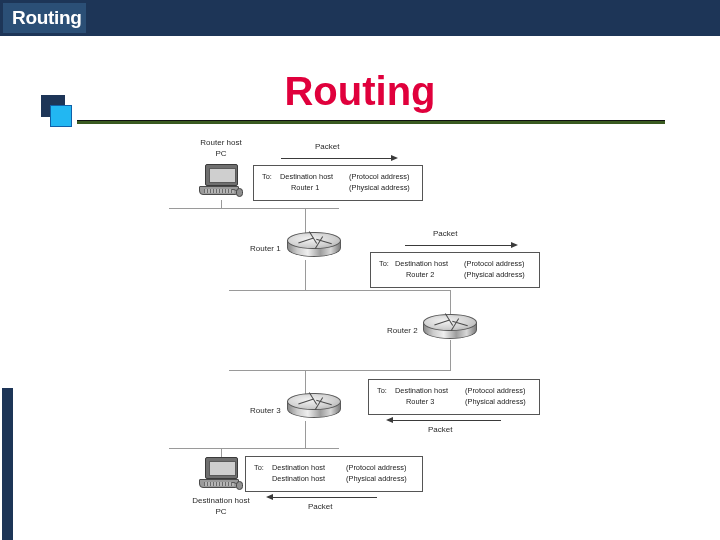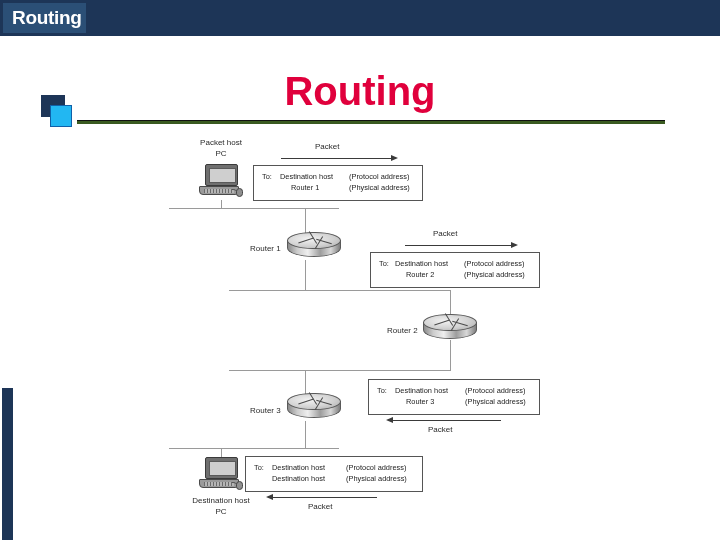--- a/index.html
+++ b/index.html
@@ -136,21 +136,21 @@
 
 <div class="left-bar"></div>
 
 <div class="slide-title">Routing</div>
 <div class="deco deco-dark"></div>
 <div class="deco deco-light"></div>
 <div class="rule"></div>
 
 <div class="diagram">
 
-  <div class="lbl c" style="left:16px;top:4px;width:80px;">Packet host</div>
+  <div class="lbl c" style="left:16px;top:4px;width:80px;">Router host</div>
   <div class="lbl c" style="left:16px;top:15px;width:80px;">PC</div>
 
   <div class="pc" style="left:34px;top:30px;">
     <div class="mon-out">
       <div class="mon-scr"></div>
     </div>
     <div class="kb">
         <div class="kb-keys"></div>
       </div>
     <div class="cord"></div>

